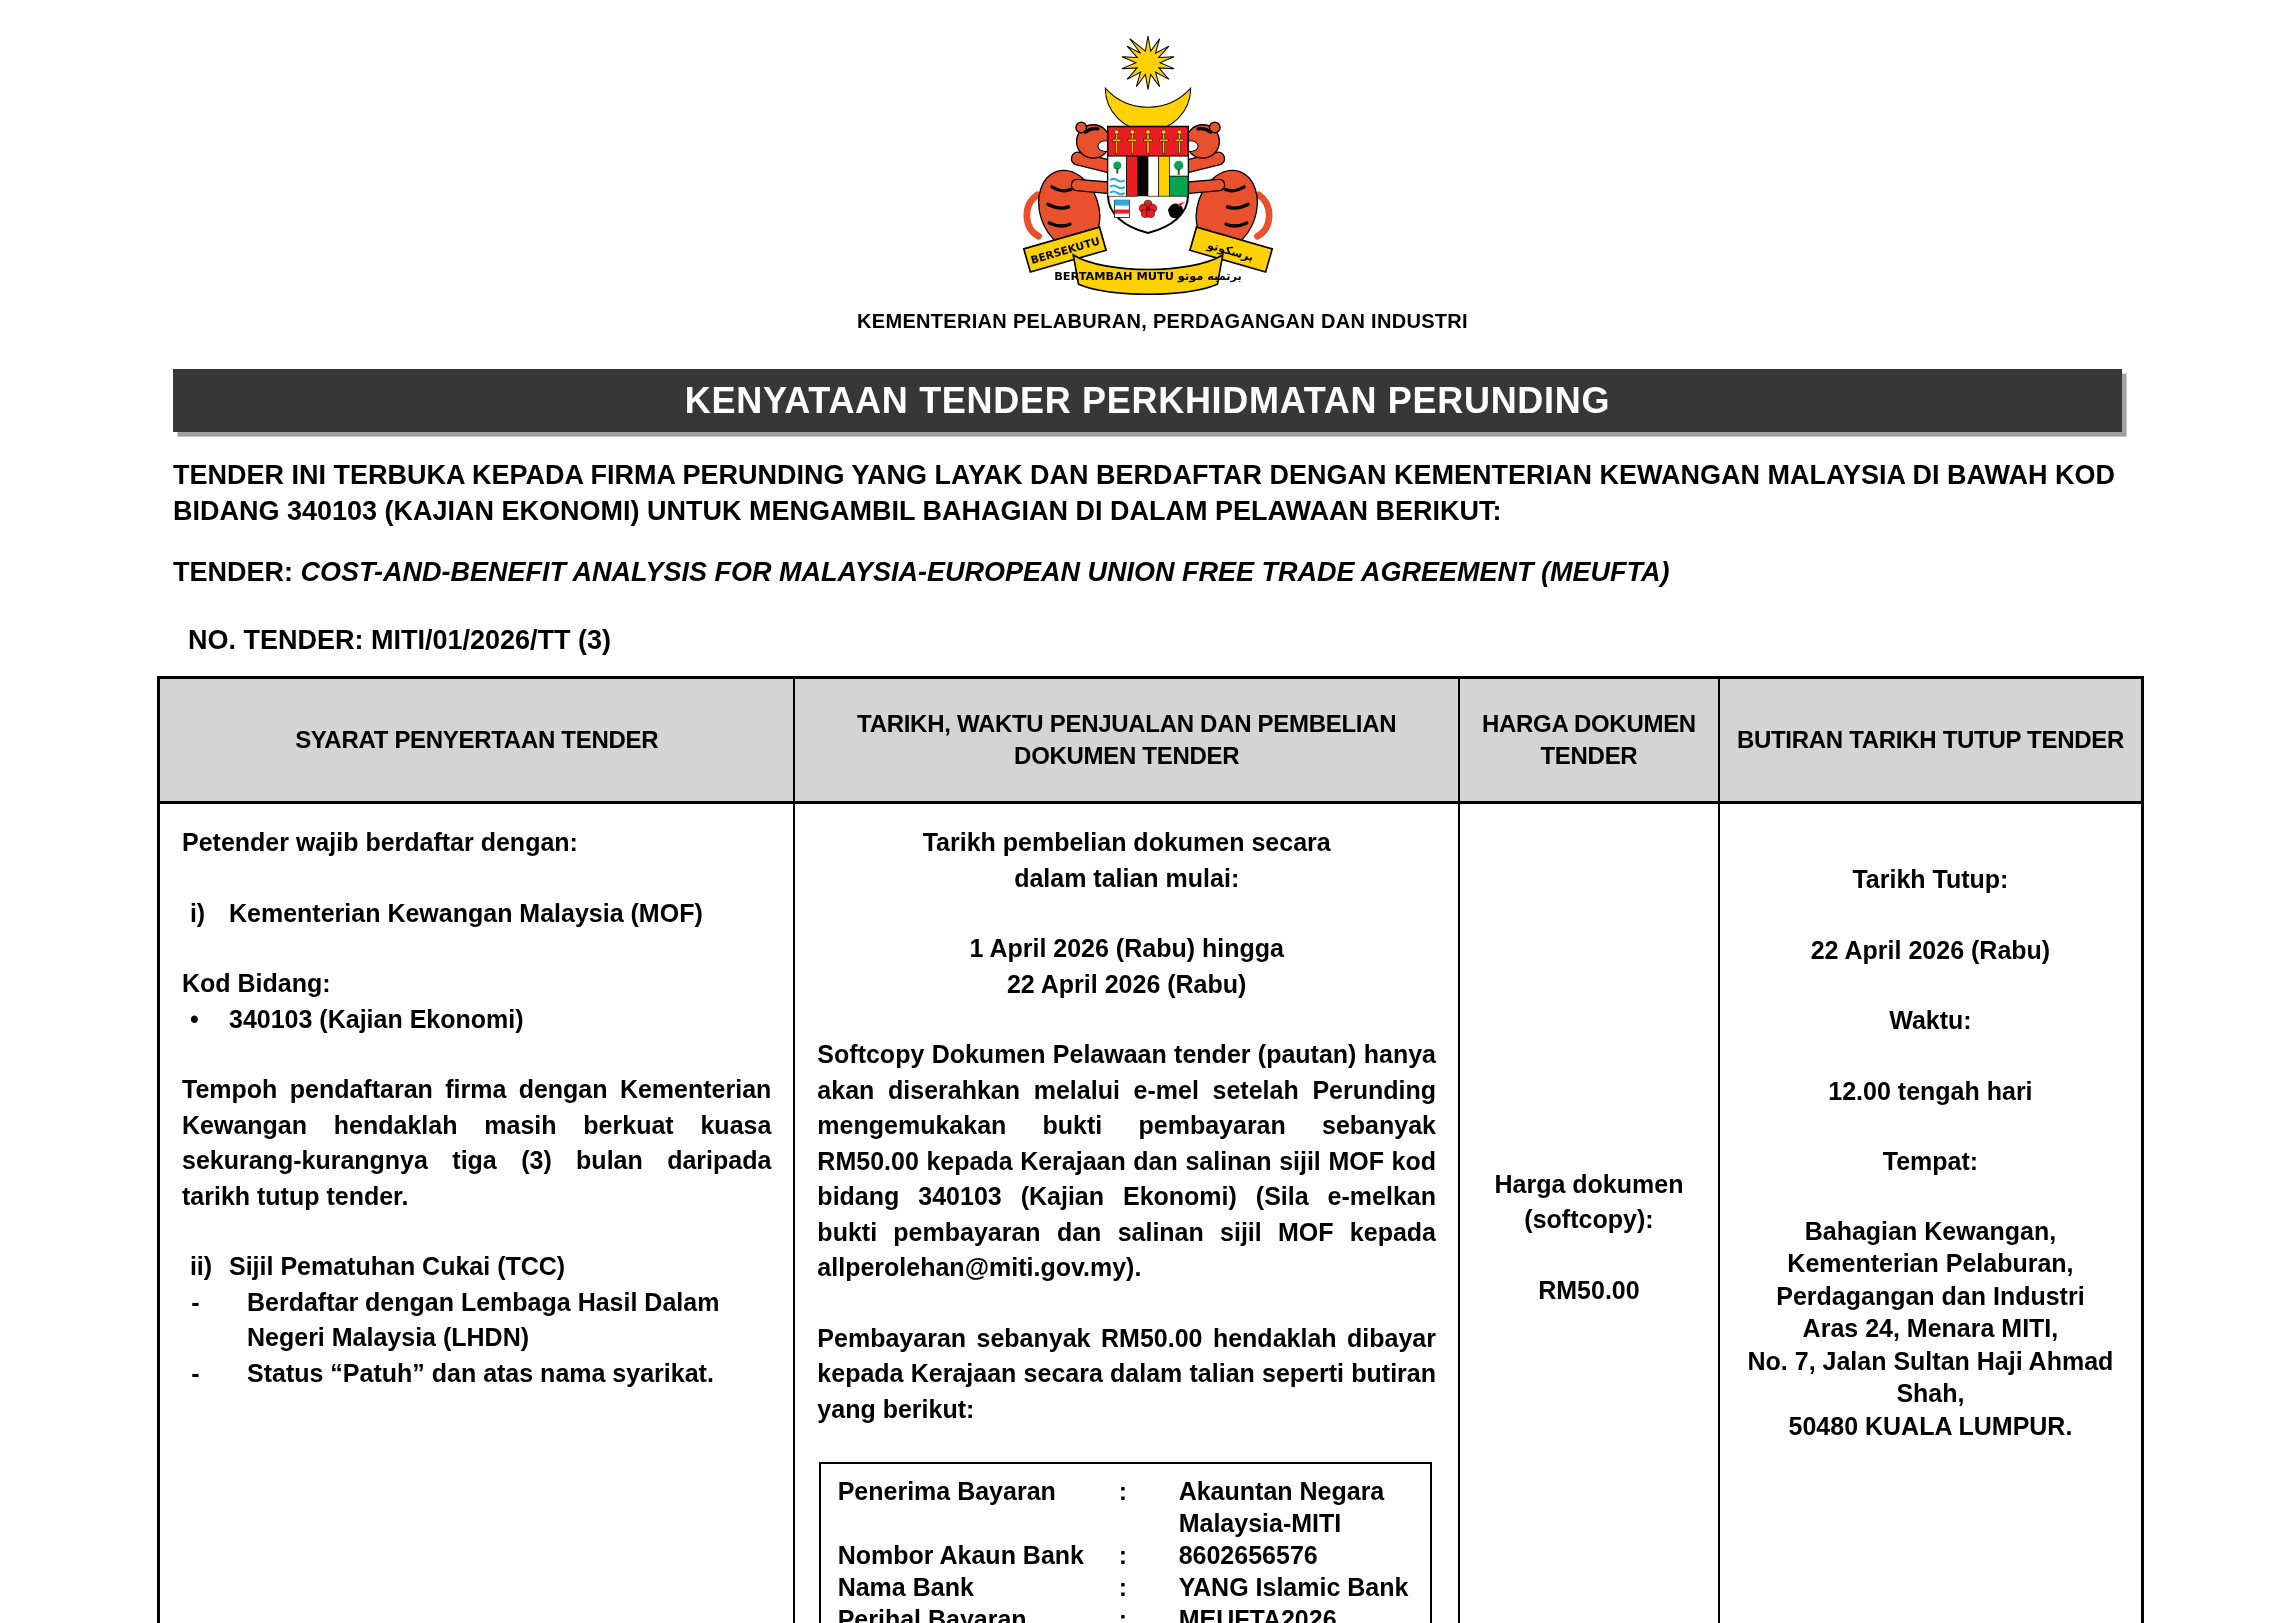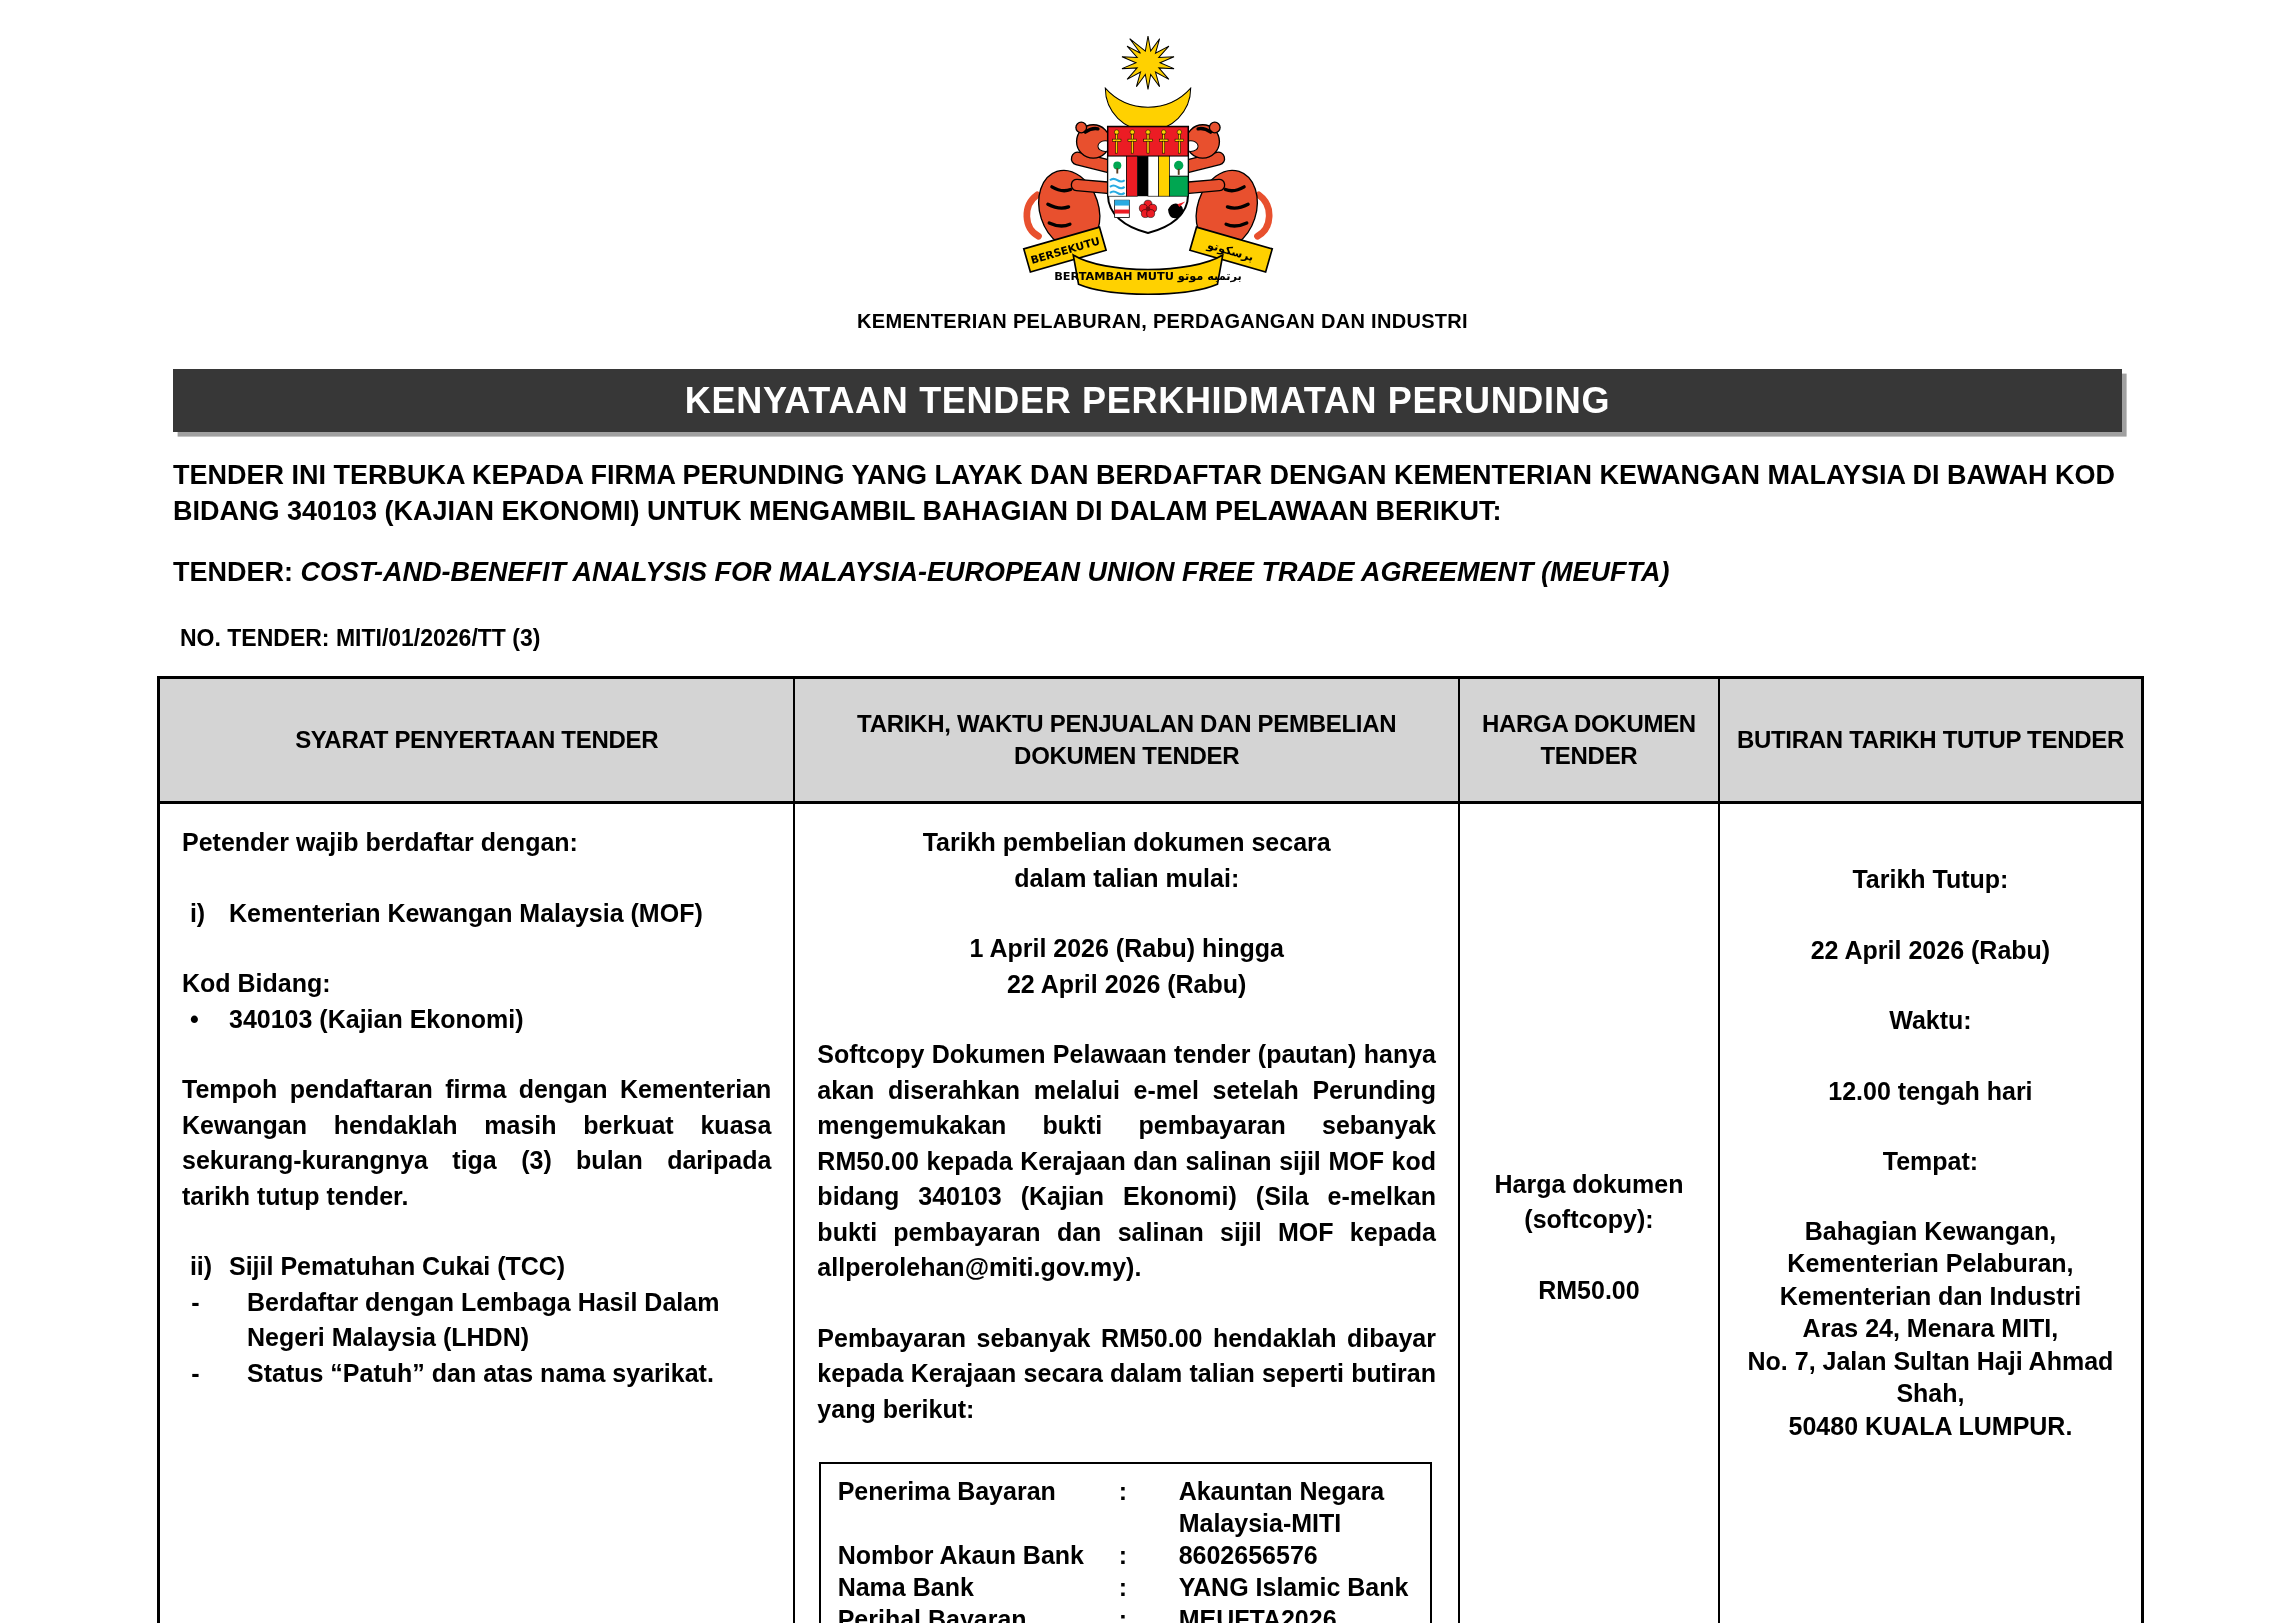--- a/index.html
+++ b/index.html
@@ -23,21 +23,21 @@
   .banner{
     position:absolute;top:369px;left:173px;right:173px;height:63px;
     background:var(--banner-bg,#373737);
     box-shadow:4.6px 4.6px 0 #a0a0a0;
     display:flex;align-items:center;justify-content:center;
   }
   .banner span{color:var(--banner-text,#ffffff);font-size:36px;letter-spacing:0.7px;}
   .intro{position:absolute;top:458px;left:173px;width:1956px;font-size:27px;line-height:1.33;text-align:left;}
   .tender-line{position:absolute;top:557px;left:173px;width:1956px;font-size:27px;}
   .tender-line .it{font-style:italic;}
-  .tenderno-line{position:absolute;top:625px;left:180px;width:1956px;font-size:23px;}
+  .tenderno-line{position:absolute;top:625px;left:188px;width:1956px;font-size:27px;}
   
   .tbl{
     position:absolute;top:676px;left:157px;width:1987px;
     border-collapse:collapse;table-layout:fixed;
   }
   .tbl th,.tbl td{border:2px solid #000;}
   .tbl{border:3.9px solid #000;}
   .tbl th{
     background:var(--table-header-bg,#d4d4d4);
     height:122px;font-size:24px;letter-spacing:-0.3px;
@@ -270,21 +270,21 @@
 
       <td class="col4">
         <div class="sp">Tarikh Tutup:</div>
         <div class="sp">22 April 2026 (Rabu)</div>
         <div class="sp">Waktu:</div>
         <div class="sp">12.00 tengah hari</div>
         <div class="sp">Tempat:</div>
         <div class="addr">
           <div>Bahagian Kewangan,</div>
           <div>Kementerian Pelaburan,</div>
-          <div>Kementerian dan Industri</div>
+          <div>Perdagangan dan Industri</div>
           <div>Aras 24, Menara MITI,</div>
           <div>No. 7, Jalan Sultan Haji Ahmad Shah,</div>
           <div>50480 KUALA LUMPUR.</div>
         </div>
       </td>
 
     </tr>
   </tbody>
     </table>
 </div>

